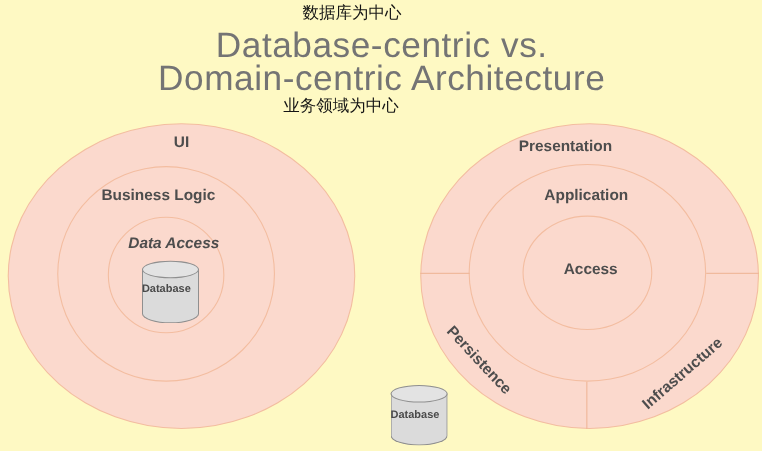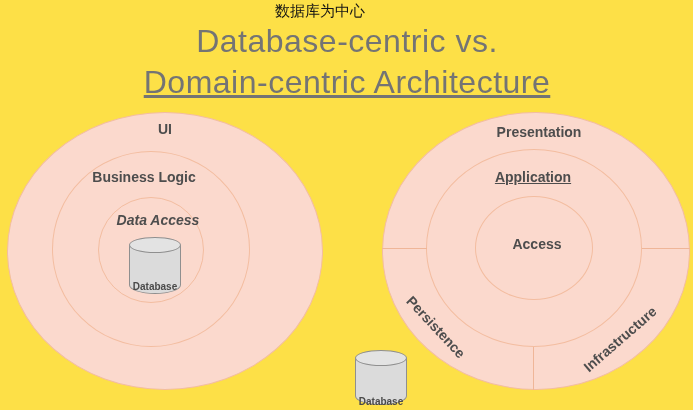--- a/index.html
+++ b/index.html
@@ -1,20 +1,20 @@
 <!DOCTYPE html>
 <html><head>
 <meta charset="utf-8">
 <style>
   * { margin:0; padding:0; box-sizing:border-box; }
   html,body { background:#ffffff; }
   body { font-family:"Liberation Sans", sans-serif; }
   .canvas {
     position:relative; width:693px; height:410px;
-    background:#fde047; overflow:hidden;
+    background:#fef9c3; overflow:hidden;
   }
   
   .zh-caption {
     position:absolute; transform:translateX(-50%);
     font-size:15px; color:#141414; white-space:nowrap;
   }
   .main-title {
     position:absolute; transform:translateX(-50%);
     font-size:32px; font-weight:400; letter-spacing:0.5px;
     color:#747474; white-space:nowrap;
@@ -42,37 +42,37 @@
     border:1px solid #8f8f8f; border-radius:50%;
     background:#e3e3e3; z-index:2;
   }
   .cyl-body {
     position:absolute; left:0; top:8px; width:52px;
     border:1px solid #8f8f8f; border-top:none;
     background:#dbdbdb;
     border-radius:0 0 26px 26px / 0 0 9px 9px; z-index:1;
   }
   .cyl-label {
-    position:absolute; left:0; width:52px; text-align:center;
+    position:absolute; left:0; width:40px; text-align:center;
     font-size:10px; font-weight:bold; color:#4a4a4a; z-index:3;
     white-space:nowrap;
-    margin-top:24px;
   }
 </style>
 </head>
 <body>
 
 <div class="canvas">
 
   <div class="zh-caption" style="left:320px; top:2px;">数据库为中心</div>
 
   <div class="main-title" style="left:347px; top:23px;">Database-centric vs.</div>
 
-  <div class="main-title" style="left:347px; top:64px;text-decoration:underline;">Domain-centric Architecture</div>
+  <div class="main-title" style="left:347px; top:53px;">Domain-centric Architecture</div>
 
+  <div class="zh-caption" style="left:310px; top:87px;">业务领域为中心</div>
 
   <div>
     <div class="ellipse fill" style="left:7px;  top:112px; width:316px; height:278px;"></div>
     <div class="ellipse" style="left:52px; top:151px; width:198px; height:196px;"></div>
     <div class="ellipse" style="left:98px; top:197px; width:106px; height:106px;"></div>
 
     <div class="ring-label" style="left:165px; top:129px;">UI</div>
     <div class="ring-label" style="left:144px; top:177px;">Business Logic</div>
     <div class="ring-label" style="left:158px; top:220px;font-style:italic;">Data Access</div>
 
@@ -85,22 +85,22 @@
 
   <div>
     <div class="ellipse fill" style="left:382px; top:112px; width:308px; height:278px;"></div>
     <div class="ellipse" style="left:426px; top:149px; width:216px; height:198px;"></div>
     <div class="ellipse" style="left:475px; top:196px; width:118px; height:104px;"></div>
 
     <div class="divider-h" style="left:382px; top:248px; width:45px;"></div>
     <div class="divider-h" style="left:642px; top:248px; width:48px;"></div>
     <div class="divider-v" style="left:533px; top:347px; height:43px;"></div>
 
-    <div class="ring-label" style="left:532px; top:132px;padding-left:14px;">Presentation</div>
-    <div class="ring-label" style="left:533px; top:177px;text-decoration:underline;">Application</div>
+    <div class="ring-label" style="left:507px; top:132px;padding-left:14px;">Presentation</div>
+    <div class="ring-label" style="left:533px; top:177px;">Application</div>
     <div class="ring-label" style="left:537px; top:244px;">Access</div>
 
     <div class="ring-label rot-pos" style="left:436px; top:327px;">Persistence</div>
     <div class="ring-label rot-neg" style="left:620px; top:339px;">Infrastructure</div>
 
     <div class="cylinder" style="left:355px; top:350px; height:55px;">
       <div class="cyl-body" style="height:47px;"></div>
       <div class="cyl-top"></div>
       <div class="cyl-label" style="top:22px;">Database</div>
     </div>

